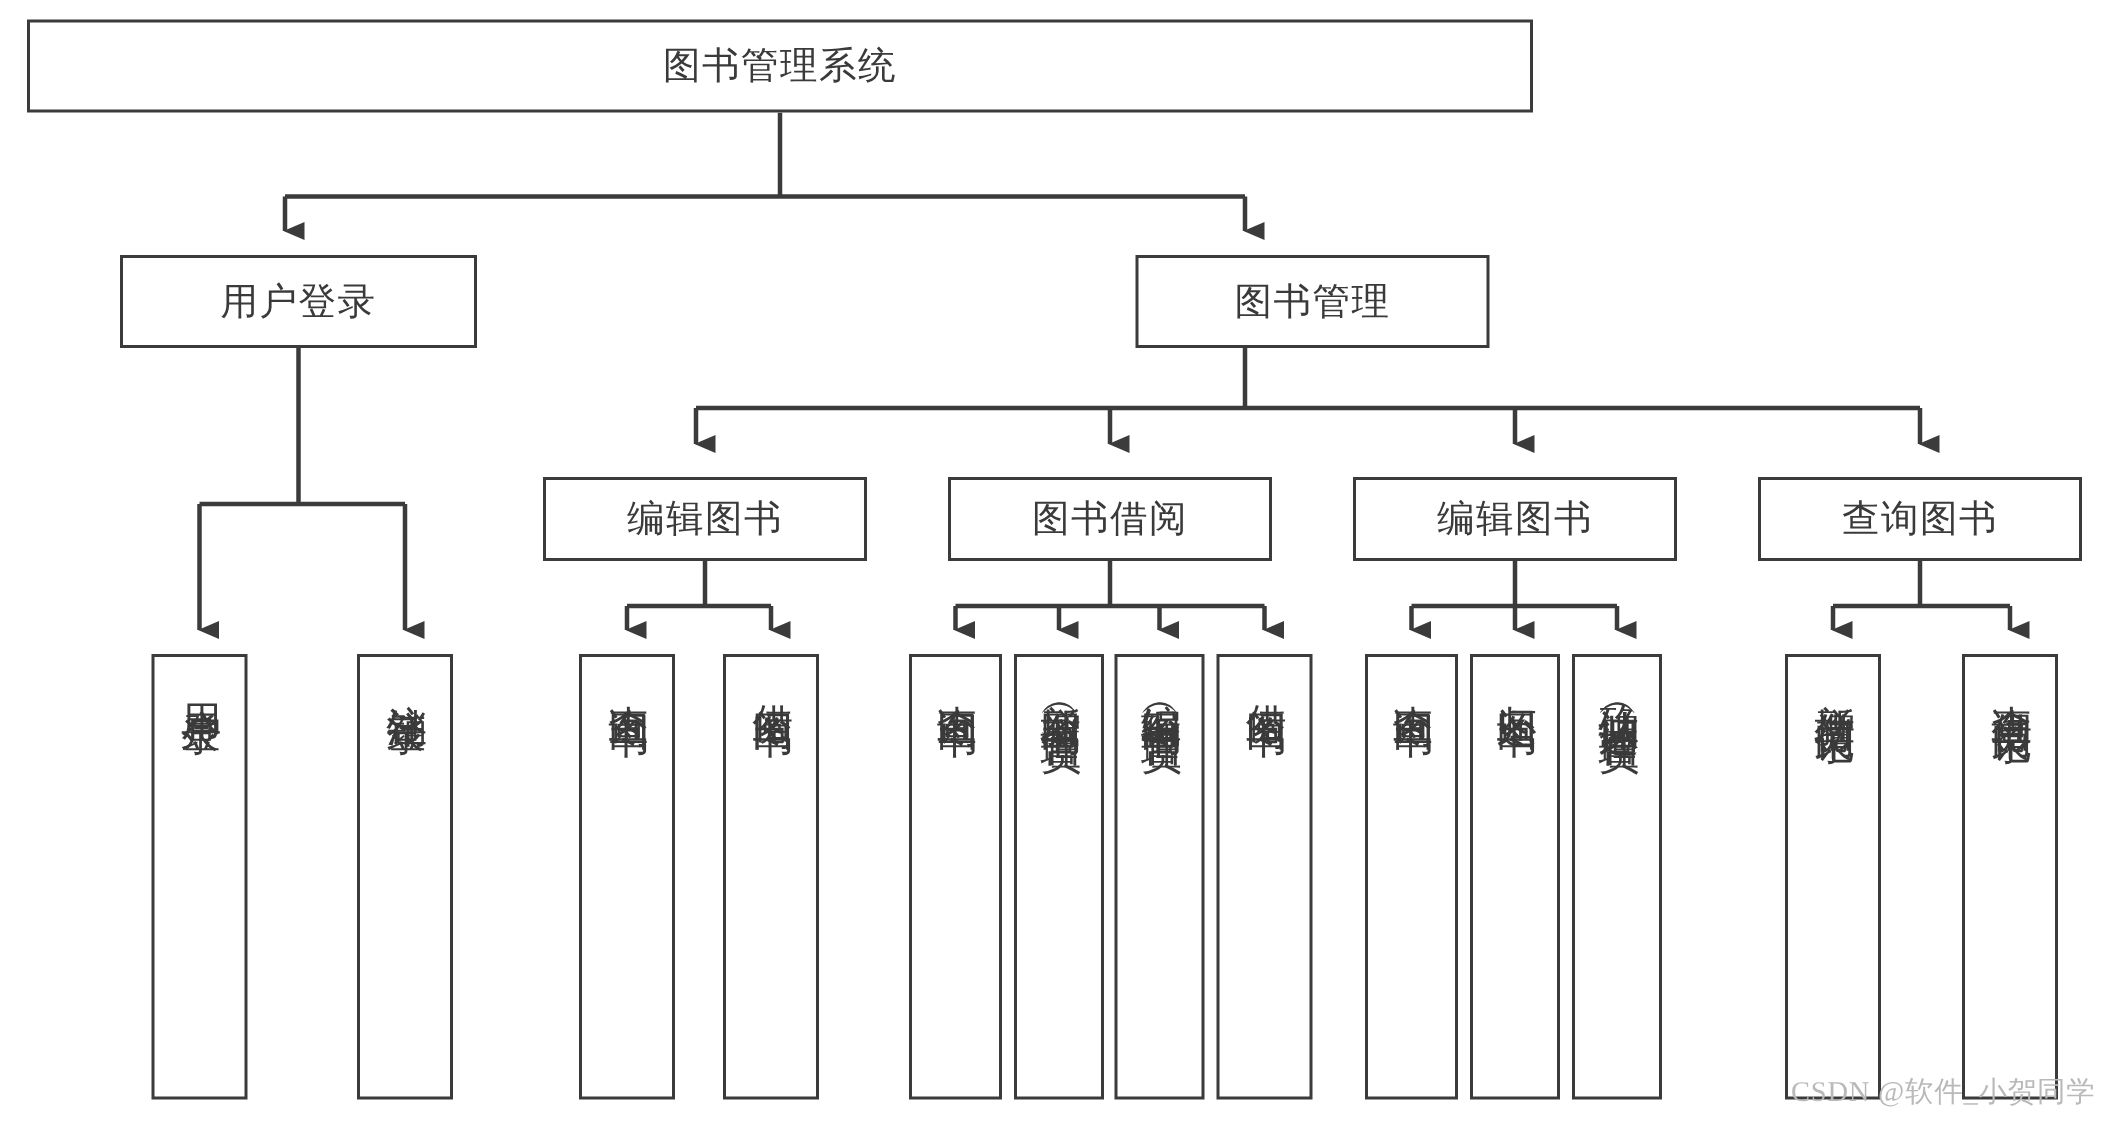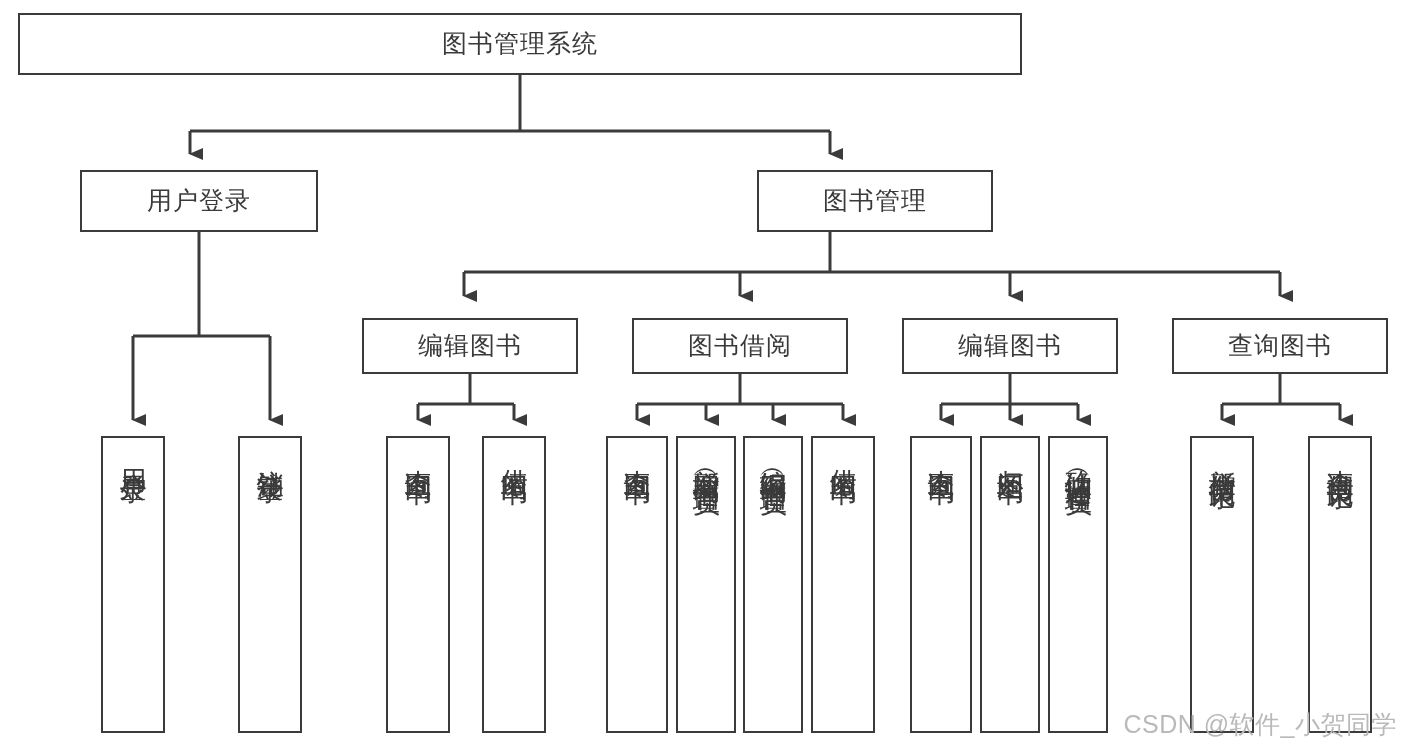--- a/index.html
+++ b/index.html
@@ -59,25 +59,25 @@
     font-size: 27px;
     letter-spacing: 3px;
     line-height: 1.05;
     height: auto;
     max-height: 100%;
   }
   .watermark {
     position: absolute;
     right: 8px;
     bottom: 6px;
-    font-size: 25px;
+    font-size: 19px;
     color: #b9b9b9;
     white-space: nowrap;
     letter-spacing: 0.5px;
-    font-family: Liberation Sans, sans-serif;
+    font-family: Liberation Serif, serif;
   }
 </style>
 </head>
 <body>
 
 <div id="canvas">
 
   <svg class="wires" viewBox="0 0 1405 747" xmlns="http://www.w3.org/2000/svg">
     <defs>
       <marker id="arrow" viewBox="0 0 12 14" refX="6" refY="13" markerWidth="12" markerHeight="14" orient="auto-start-reverse" markerUnits="userSpaceOnUse">

